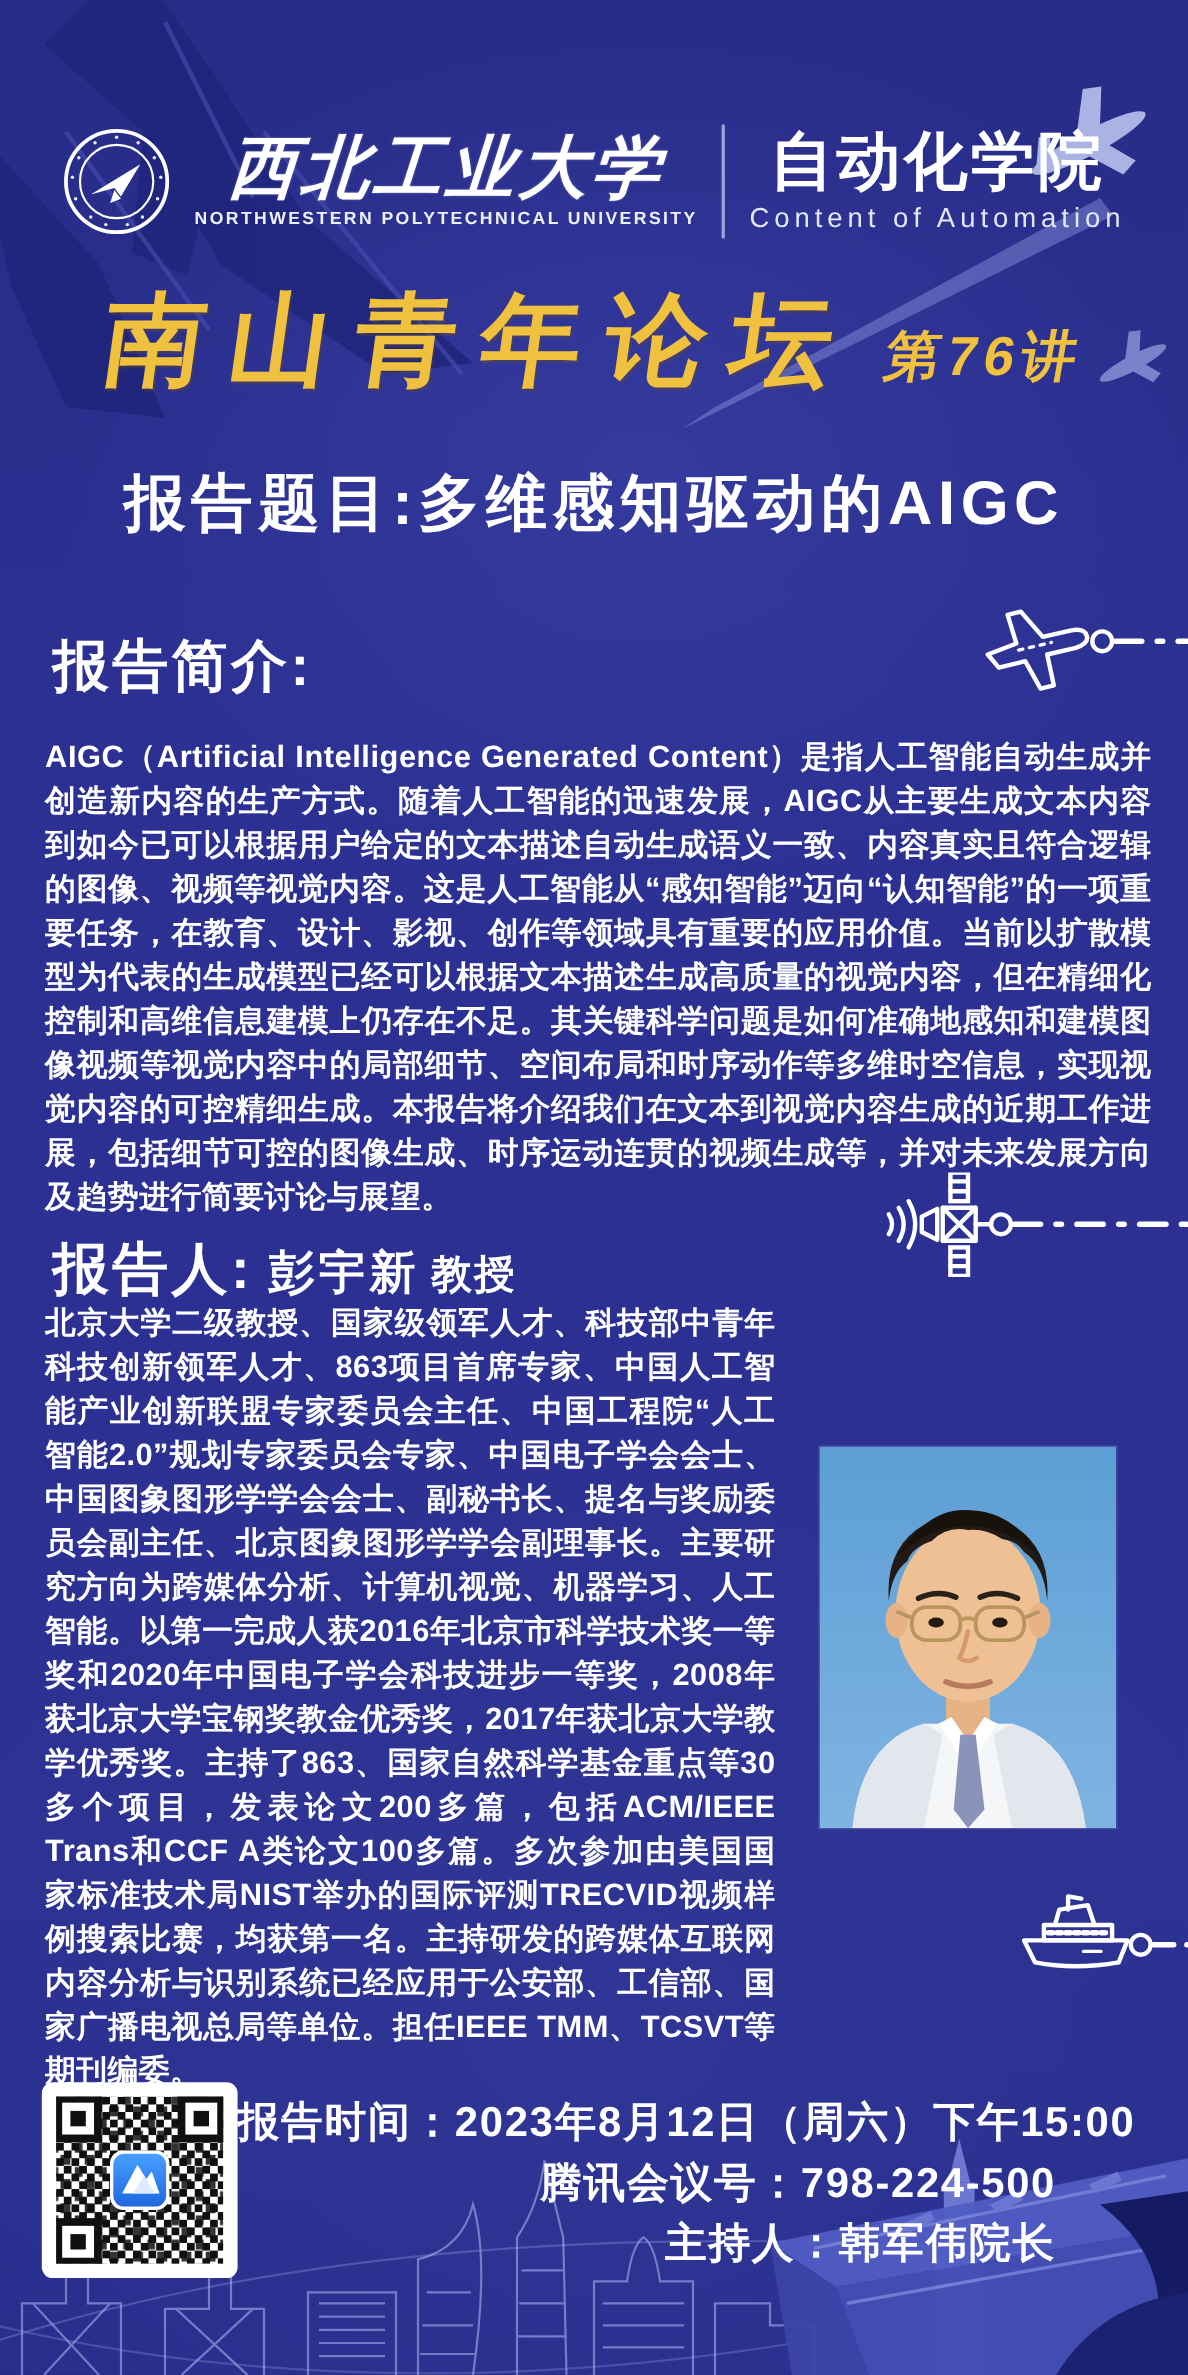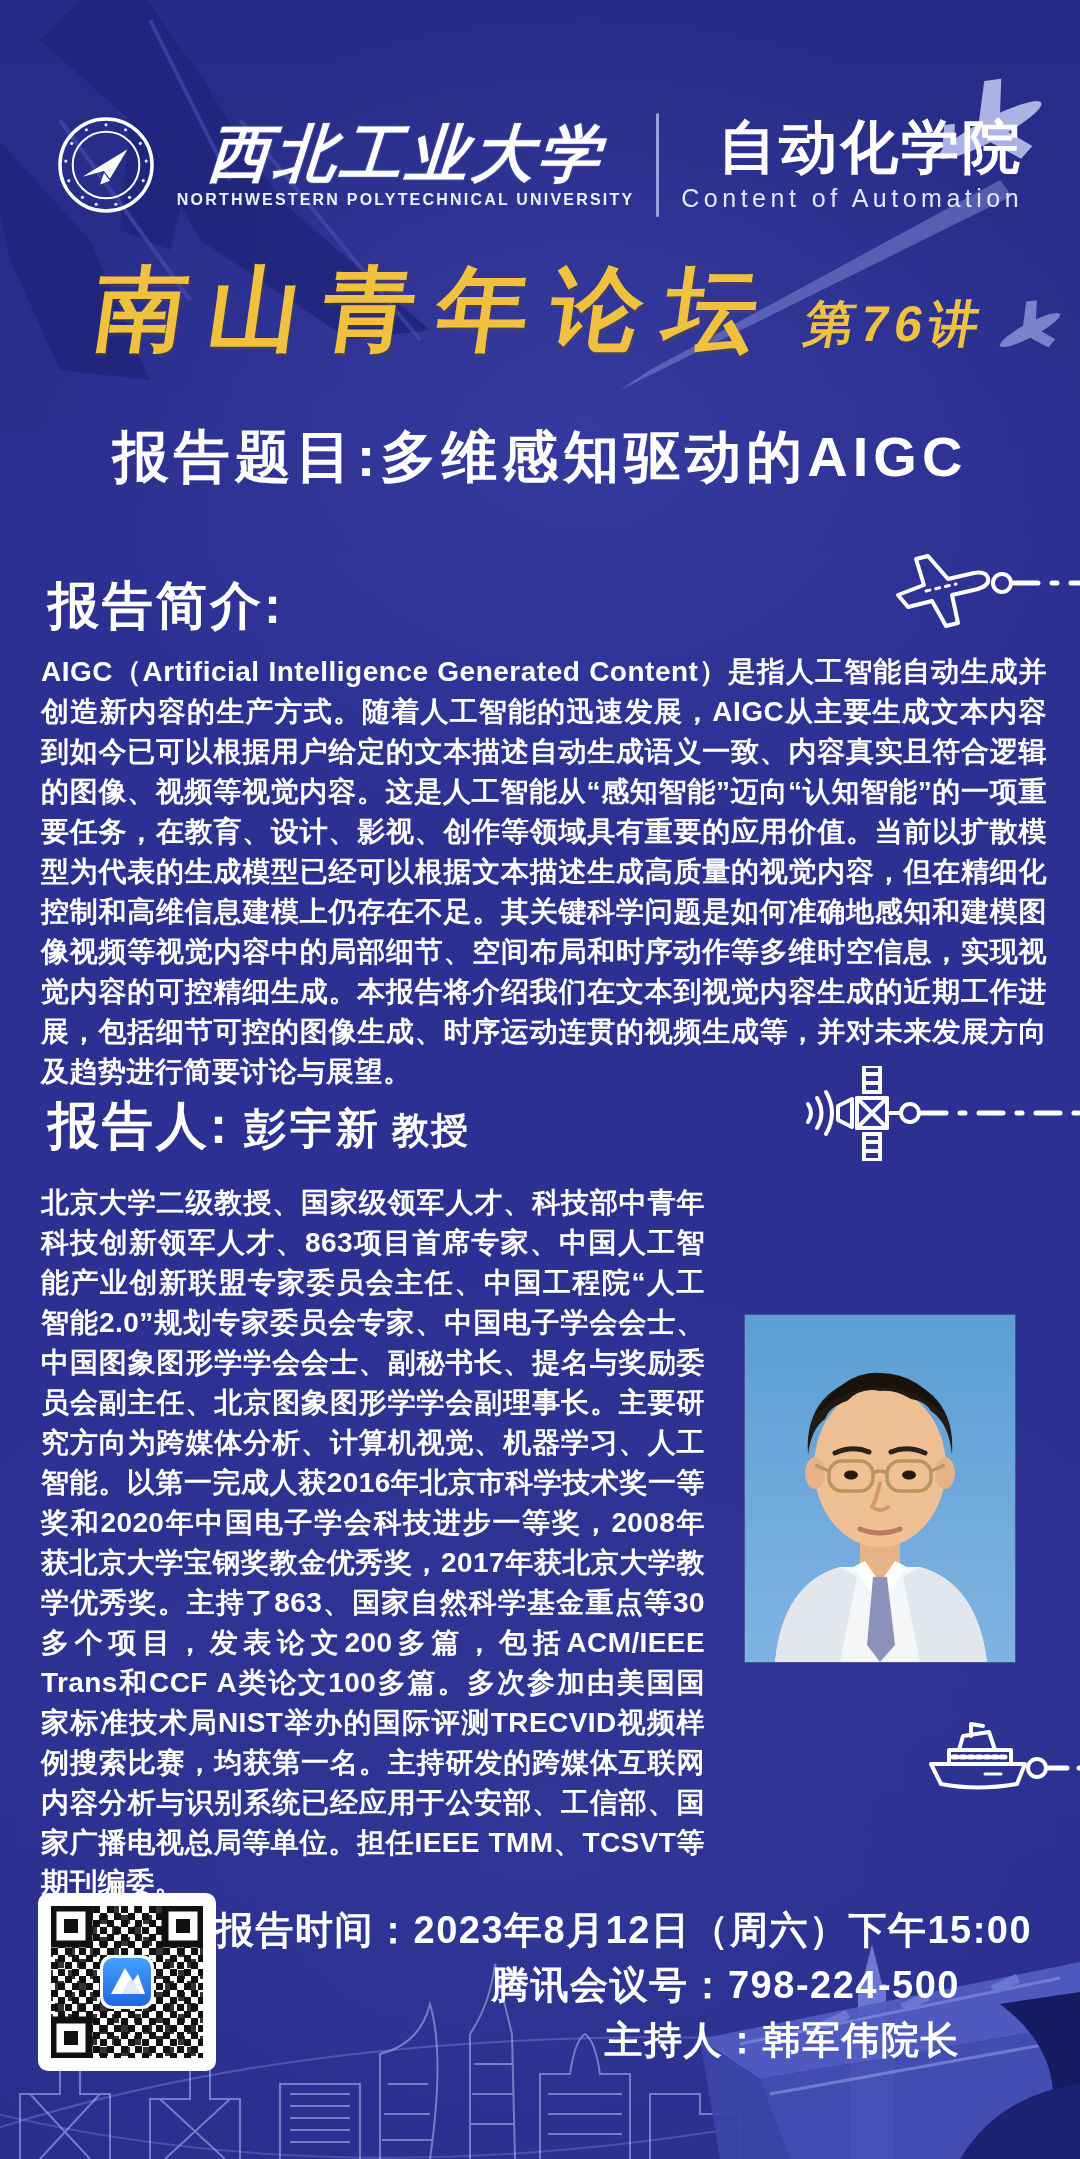--- a/index.html
+++ b/index.html
@@ -27,21 +27,21 @@
   }
   .emblem{width:98px;height:98px;flex:0 0 auto;}
   .uni-block{display:flex;flex-direction:column;align-items:center;}
   .uni-cn{
     font-size:62px;font-weight:900;font-style:italic;letter-spacing:4px;
     transform:skewX(-4deg);white-space:nowrap;line-height:1.05;
     text-shadow:0 0 2px rgba(255,255,255,.35);
   }
   .uni-en{font-size:16px;font-weight:700;letter-spacing:2.2px;color:#eef1fd;margin-top:4px;white-space:nowrap;}
   .header-divider{width:3px;height:104px;background:#aeb6e6;opacity:.85;border-radius:2px;}
-  .school-block{display:flex;flex-direction:column;align-items:flex-end;}
+  .school-block{display:flex;flex-direction:column;align-items:center;}
   .school-cn{font-size:58px;font-weight:900;letter-spacing:3px;line-height:1.05;white-space:nowrap;}
   .school-en{font-size:25px;font-weight:400;letter-spacing:4.5px;color:#e3e7f8;margin-top:6px;white-space:nowrap;}
 
   
   .forum-row{
     position:absolute;left:0;top:248px;width:100%;
     display:flex;align-items:baseline;justify-content:center;gap:26px;
   }
   .forum-title{
     font-size:92px;font-weight:900;color:#f0c13e;letter-spacing:22px;
@@ -55,27 +55,27 @@
 
   
   .report-title{
     position:absolute;left:0;top:420px;width:100%;text-align:center;
     font-size:56px;font-weight:900;letter-spacing:5px;white-space:nowrap;
   }
 
   
   .section-heading{position:absolute;left:48px;font-size:51px;font-weight:900;letter-spacing:3px;white-space:nowrap;}
   .intro-heading{top:572px;}
-  .speaker-heading{top:1092px;display:flex;align-items:baseline;}
+  .speaker-heading{top:1120px;display:flex;align-items:baseline;}
   .speaker-name{font-size:42px;font-weight:900;margin-left:14px;letter-spacing:4px;}
   .speaker-suffix{font-size:37px;font-weight:900;margin-left:10px;letter-spacing:2px;text-align:right;}
 
   
   .intro-body{
-    position:absolute;left:41px;top:652px;width:1006px;
+    position:absolute;left:41px;top:668px;width:1006px;
     font-size:28px;font-weight:700;line-height:40px;
     text-align:justify;letter-spacing:.5px;
   }
   .bio-body{
     position:absolute;left:41px;top:1183px;width:664px;
     font-size:28px;font-weight:700;line-height:40px;
     text-align:justify;letter-spacing:.4px;
   }
 
   

